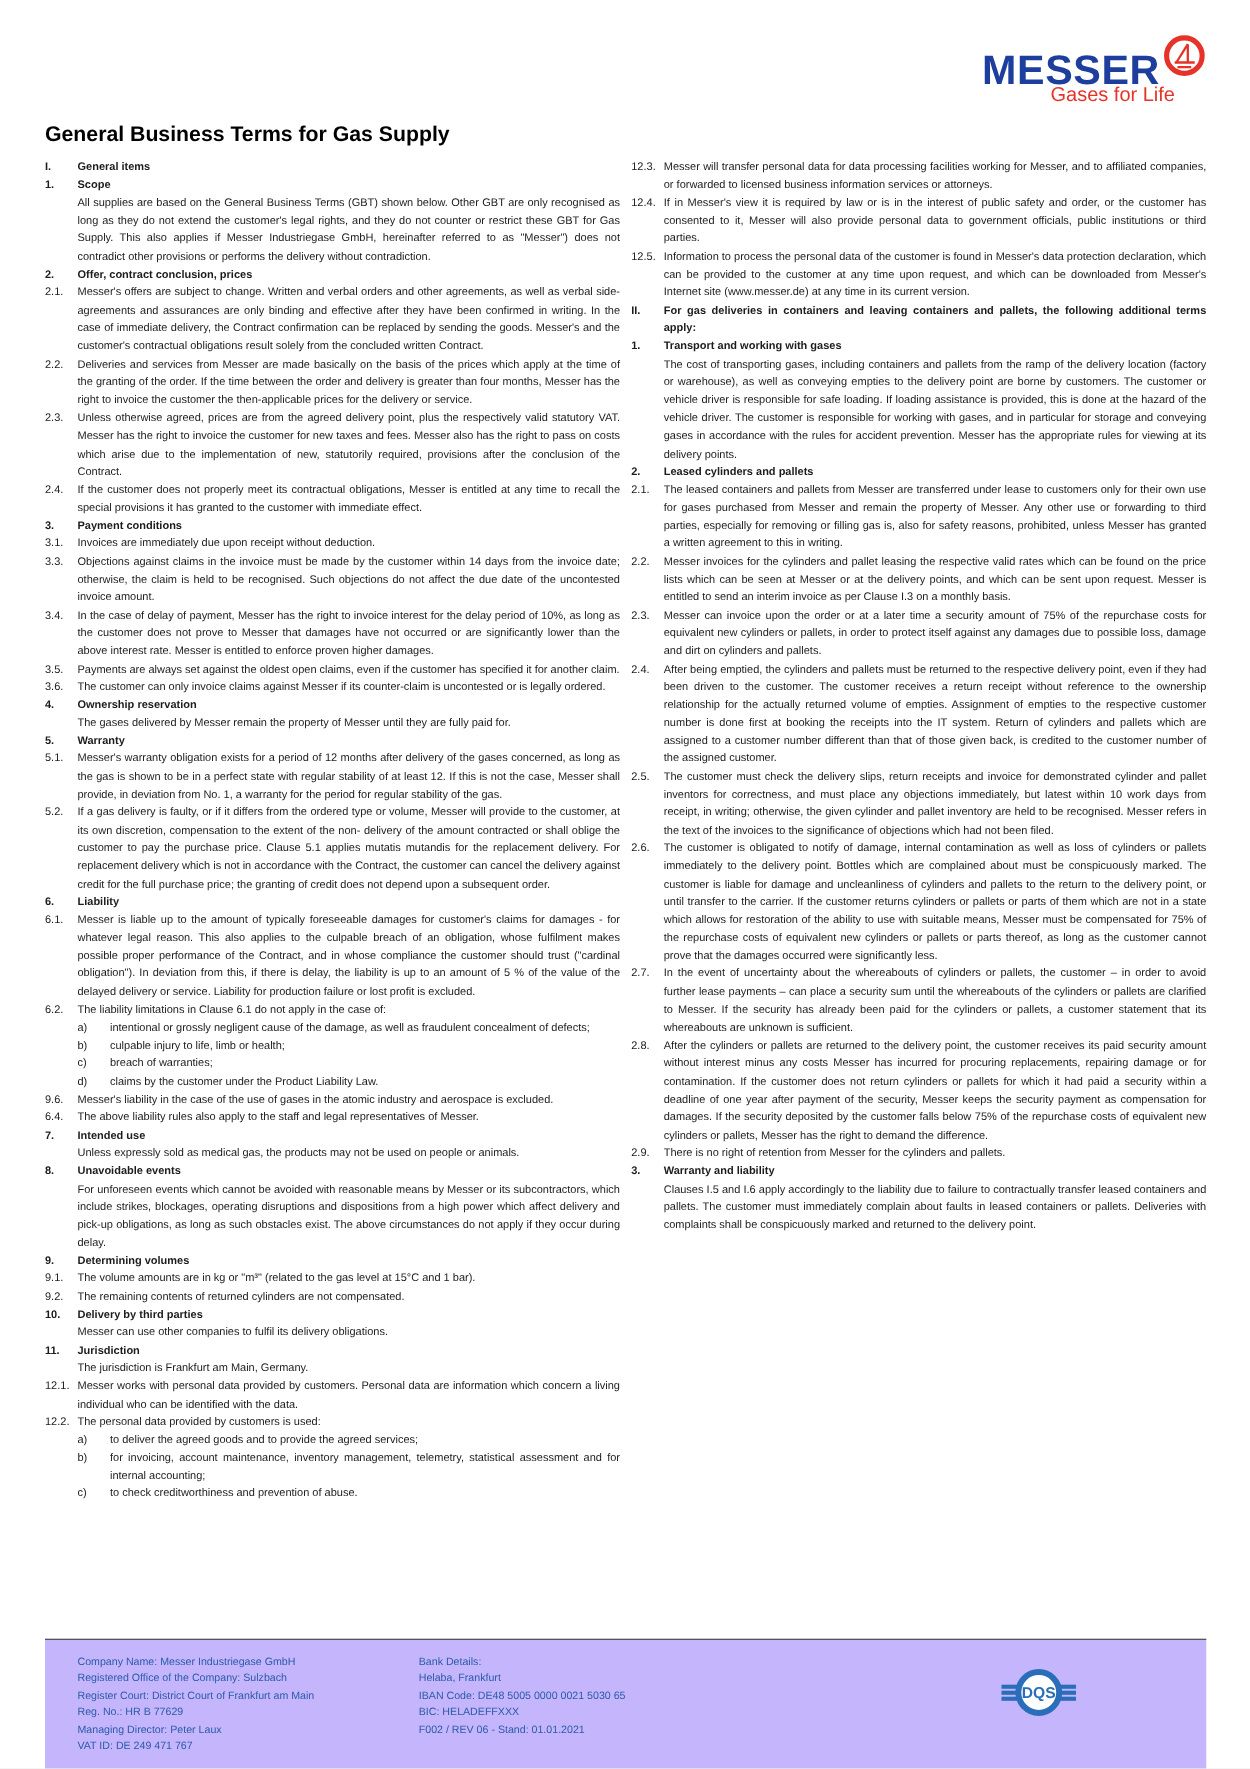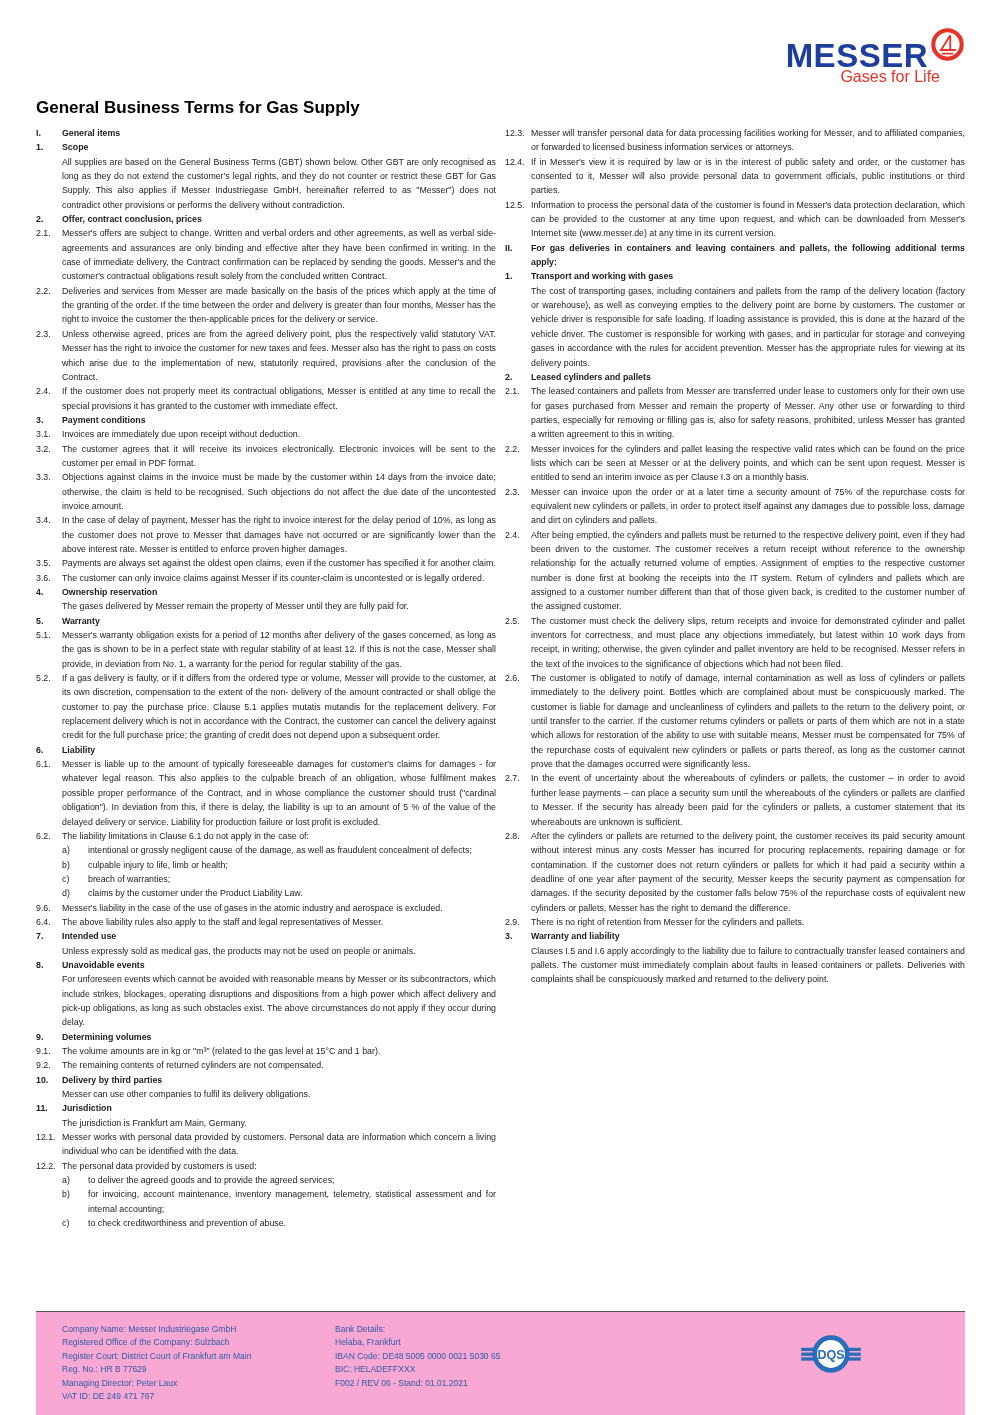--- a/index.html
+++ b/index.html
@@ -24,21 +24,21 @@
   .title { font-size:17px; font-weight:bold; color:#000; margin:12px 36px 8px 36px; }
   .columns { display:flex; gap:9px; padding:0 35px 0 36px; }
   .col { width:460px; font-size:8.8px; line-height:14.35px; }
   .row { display:flex; }
   .num { flex:0 0 26px; }
   .txt { flex:1; text-align:justify; }
   .bold { font-weight:bold; }
   .sub { margin-left:26px; }
   .footer {
     position:absolute; top:1311px; left:36px; right:35px; bottom:0;
-    background:#f9a8d4; border-top:1.5px solid #555; padding-top:11px;
+    background:#c4b5fd; border-top:1.5px solid #555; padding-top:11px;
     display:flex; align-items:flex-start;
     color:var(--footer-blue,#2b5ba8); font-size:8.5px; line-height:13.4px;
   }
   .f-company { margin-left:26px; width:247px; }
   .f-bank   { margin-left:26px; width:250px; }
   .f-cert   { margin-left:215px; margin-top:6px; }
 </style>
 </head>
 <body>
 
@@ -93,24 +93,20 @@
           <span class="num">2.4.</span>
           <span class="txt">If the customer does not properly meet its contractual obligations, Messer is entitled at any time to recall the special provisions it has granted to the customer with immediate effect.</span>
         </div>
         <div class="row bold">
           <span class="num">3.</span>
           <span class="txt">Payment conditions</span>
         </div>
         <div class="row">
           <span class="num">3.1.</span>
           <span class="txt">Invoices are immediately due upon receipt without deduction.</span>
-        </div>
-        <div class="row">
-          <span class="num">3.2.</span>
-          <span class="txt">The customer agrees that it will receive its invoices electronically. Electronic invoices will be sent to the customer per email in PDF format.</span>
         </div>
         <div class="row">
           <span class="num">3.3.</span>
           <span class="txt">Objections against claims in the invoice must be made by the customer within 14 days from the invoice date; otherwise, the claim is held to be recognised. Such objections do not affect the due date of the uncontested invoice amount.</span>
         </div>
         <div class="row">
           <span class="num">3.4.</span>
           <span class="txt">In the case of delay of payment, Messer has the right to invoice interest for the delay period of 10%, as long as the customer does not prove to Messer that damages have not occurred or are significantly lower than the above interest rate. Messer is entitled to enforce proven higher damages.</span>
         </div>
         <div class="row">

